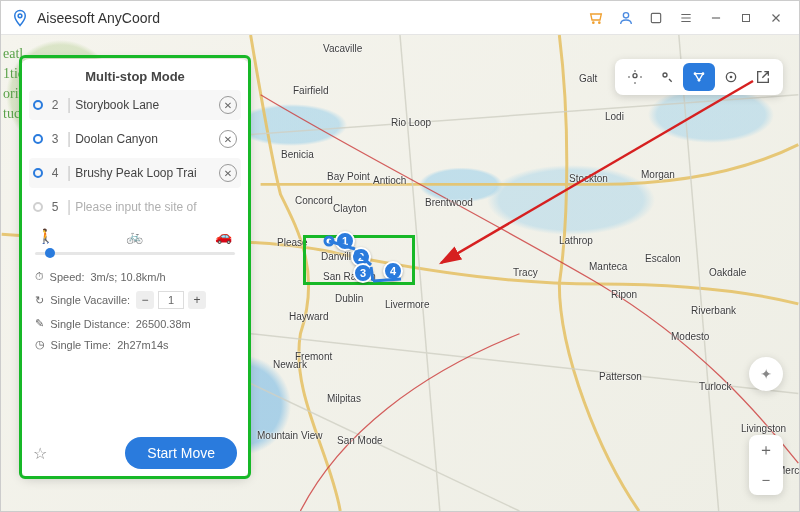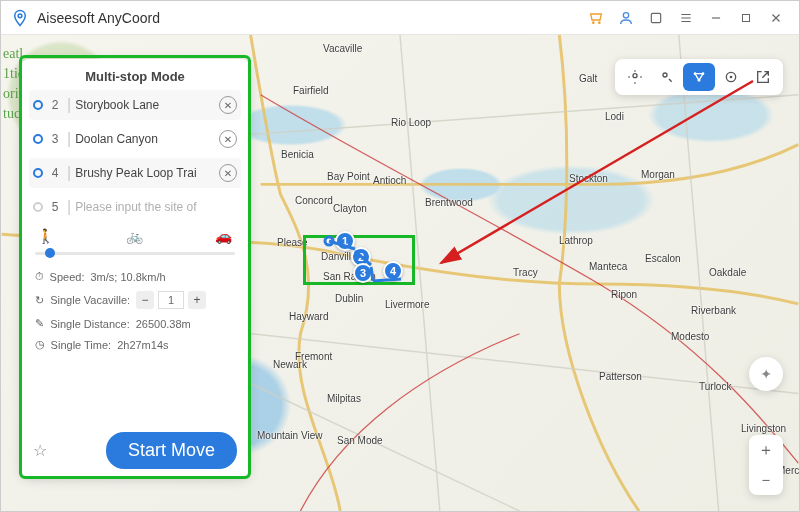--- a/index.html
+++ b/index.html
@@ -64,21 +64,21 @@
   .slider .knob { position:absolute; top:2px; left:10px; width:10px; height:10px; background:#2a7bdd; border-radius:50%;}
   .info { font-size:11px; color:#666; display:flex; flex-direction:column; gap:8px; padding:4px 6px 0;}
   .info .row { display:flex; align-items:center; gap:6px; }
   .freq-ctrl { display:flex; align-items:center; gap:4px; }
   .freq-ctrl button { width:18px;height:18px;border:none;background:#eee;border-radius:3px;cursor:pointer;font-size:12px;color:#555;}
   .freq-ctrl .val { width:26px;height:18px;border:1px solid #ddd;display:flex;align-items:center;justify-content:center;font-size:11px;}
   .panel-footer { margin-top:auto; display:flex; align-items:center; justify-content:space-between; padding:6px 4px 0;}
   .star { font-size:16px; color:#888; cursor:pointer; }
   .start-btn {
     background:#2a7bdd; color:#fff; border:none; border-radius:18px;
-    padding:8px 22px; font-size:18px; cursor:pointer;
+    padding:8px 22px; font-size:14px; cursor:pointer;
   }
   .hl-panel { position:absolute; border:3px solid #17b827; border-radius:6px; pointer-events:none; z-index:25;}
   
   .map-toolbar {
     position:absolute; top:24px; right:16px; height:36px; background:#fff;
     border-radius:8px; box-shadow:0 2px 8px rgba(0,0,0,.15); display:flex; align-items:center;
     padding:4px; z-index:20;
   }
   .map-toolbar .btn { width:32px;height:28px;display:flex;align-items:center;justify-content:center;color:#555;cursor:pointer;border-radius:6px;font-size:14px;}
   .map-toolbar .btn.active { background:#2a7bdd; color:#fff; }

